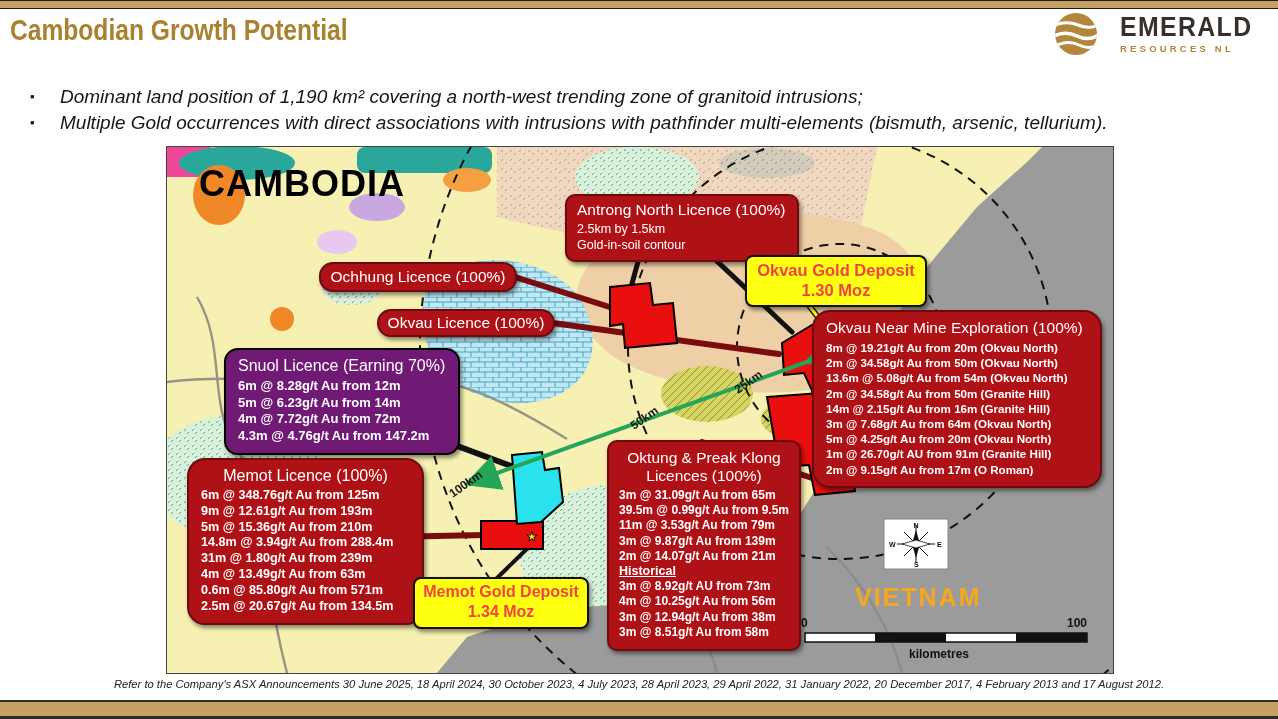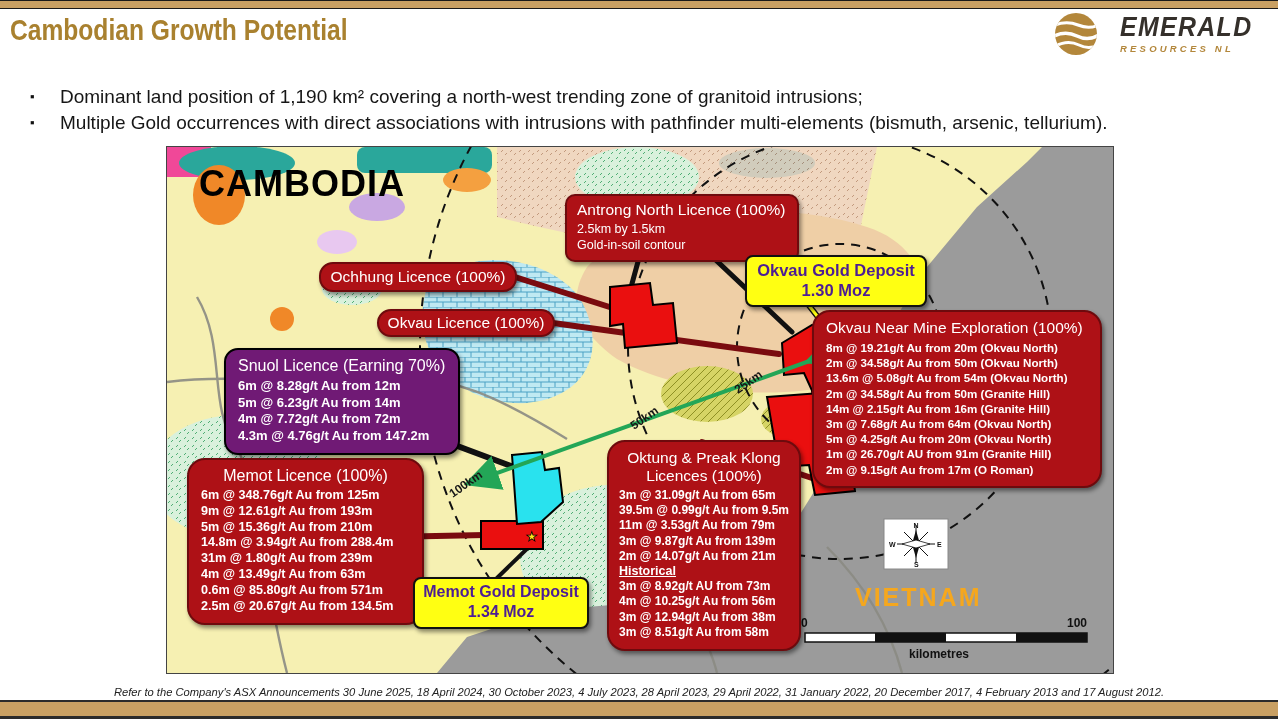--- a/index.html
+++ b/index.html
@@ -3,29 +3,29 @@
 <meta charset="utf-8">
 <style>
   html,body{margin:0;padding:0;}
   body{width:1278px;height:719px;overflow:hidden;background:#fff;
        font-family:"Liberation Sans",sans-serif;position:relative;}
   .top-border{position:absolute;top:0;left:0;width:100%;height:7px;
     background:#C9A063;border-top:1px solid #1a1a1a;border-bottom:1px solid #1a1a1a;}
   .page-title{position:absolute;top:13px;left:10px;font-size:30px;font-weight:bold;
     color:#A9812F;transform:scaleX(.82);transform-origin:left;letter-spacing:0px;white-space:nowrap;}
   
-  .logo{position:absolute;top:10px;right:14px;display:flex;align-items:center;gap:20px;font-style:italic;}
+  .logo{position:absolute;top:10px;right:14px;display:flex;align-items:center;gap:20px;}
   .logo-text{display:flex;flex-direction:column;line-height:1;}
   .logo-name{font-size:27px;font-weight:bold;color:#35302B;letter-spacing:1.5px;transform:scaleX(.92);transform-origin:left;}
   .logo-sub{font-size:9.5px;font-weight:bold;color:#B3873B;letter-spacing:3.2px;margin-top:3px;}
   
   .bullets{position:absolute;top:84px;left:30px;width:1222px;}
   .bullet{display:flex;font-size:19px;color:#161616;line-height:25.5px;}
   .bullet .marker{width:30px;flex:0 0 30px;font-size:13px;line-height:25.5px;color:#111;}
-  .bullet .btxt{flex:1;text-align:justify;}
+  .bullet .btxt{flex:1;text-align:justify;font-style:italic;}
   
   .map{position:absolute;left:166px;top:146px;width:946px;height:526px;
     background:#F6F0B2;border:1px solid #444;overflow:hidden;}
   .map svg.base{position:absolute;left:0;top:0;}
   .country{position:absolute;font-weight:bold;}
   .cambodia{left:32px;top:16px;font-size:36px;color:#000000;letter-spacing:1px;}
   .vietnam{left:688px;top:436px;font-size:25px;color:#F5A71E;letter-spacing:2px;}
   .ringlabel{position:absolute;font-size:12px;font-weight:bold;color:#161616;transform:rotate(-35deg);}
   
   .co{position:absolute;box-sizing:border-box;color:#fff;background:#AE1116;
@@ -40,31 +40,31 @@
   .co-okvaulic{left:210px;top:162px;width:178px;padding:3px 0;font-size:15.5px;}
   .co-nearmine{left:645px;top:163px;width:290px;border-radius:18px;padding:7px 12px 9px;}
   .co-nearmine .t{font-size:15.5px;margin-bottom:3px;}
   .co-nearmine .ln{font-size:11.6px;line-height:15.2px;}
   .co-snuol{left:57px;top:201px;width:236px;border-radius:14px;background:#701a75;border:2px solid #000;padding:7px 12px 9px;}
   .co-snuol .t{font-size:16px;margin-bottom:3px;}
   .co-snuol .ln{font-size:13px;line-height:16.5px;}
   .co-memot{left:20px;top:311px;width:237px;border-radius:18px;padding:7px 10px 9px;text-align:center;}
   .co-memot .t{font-size:16px;margin-bottom:3px;}
   .co-memot .ln{font-size:12.6px;line-height:15.8px;text-align:left;padding-left:2px;}
-  .co-oktung{left:440px;top:293px;width:194px;border-radius:18px;padding:7px 10px 9px;}
+  .co-oktung{left:440px;top:293px;width:194px;border-radius:10px;padding:7px 10px 9px;}
   .co-oktung .t{font-size:15.5px;text-align:center;line-height:18px;margin-bottom:3px;}
   .co-oktung .ln{font-size:12px;line-height:15.2px;}
   .co-oktung .hist{font-size:12.5px;font-weight:bold;text-decoration:underline;line-height:15.2px;}
   .ybox{position:absolute;background:#FFFF12;border:2.5px solid #111;border-radius:8px;
-    text-align:center;color:#4c1d95;font-weight:bold;box-shadow:2px 3px 4px rgba(0,0,0,.45);}
+    text-align:center;color:#ef4444;font-weight:bold;box-shadow:2px 3px 4px rgba(0,0,0,.45);}
   .yb-okvau{left:578px;top:108px;width:178px;padding:3px 0 5px;font-size:16.5px;line-height:20px;}
   .yb-memot{left:246px;top:430px;width:172px;padding:3px 0 5px;font-size:16px;line-height:20px;}
   
   .refnote{position:absolute;top:678px;left:0;width:100%;text-align:center;
-    font-size:11.2px;font-style:italic;color:#222;font-family:"Liberation Sans",sans-serif;margin-top:8px;}
+    font-size:11.2px;font-style:italic;color:#222;font-family:"Liberation Sans",sans-serif;}
   .footer-bar{position:absolute;left:0;bottom:0;width:100%;height:19px;background:#C9A063;
     border-top:2px solid #2b2b2b;border-bottom:3px solid #2b2b2b;box-sizing:border-box;
     display:flex;align-items:center;justify-content:space-between;padding:0 14px;}
   .footer-bar span{font-size:9px;color:#fff;font-weight:bold;letter-spacing:.3px;margin-top:29px;}
 </style>
 </head>
 <body>
 
 <div class="top-border"></div>
 

